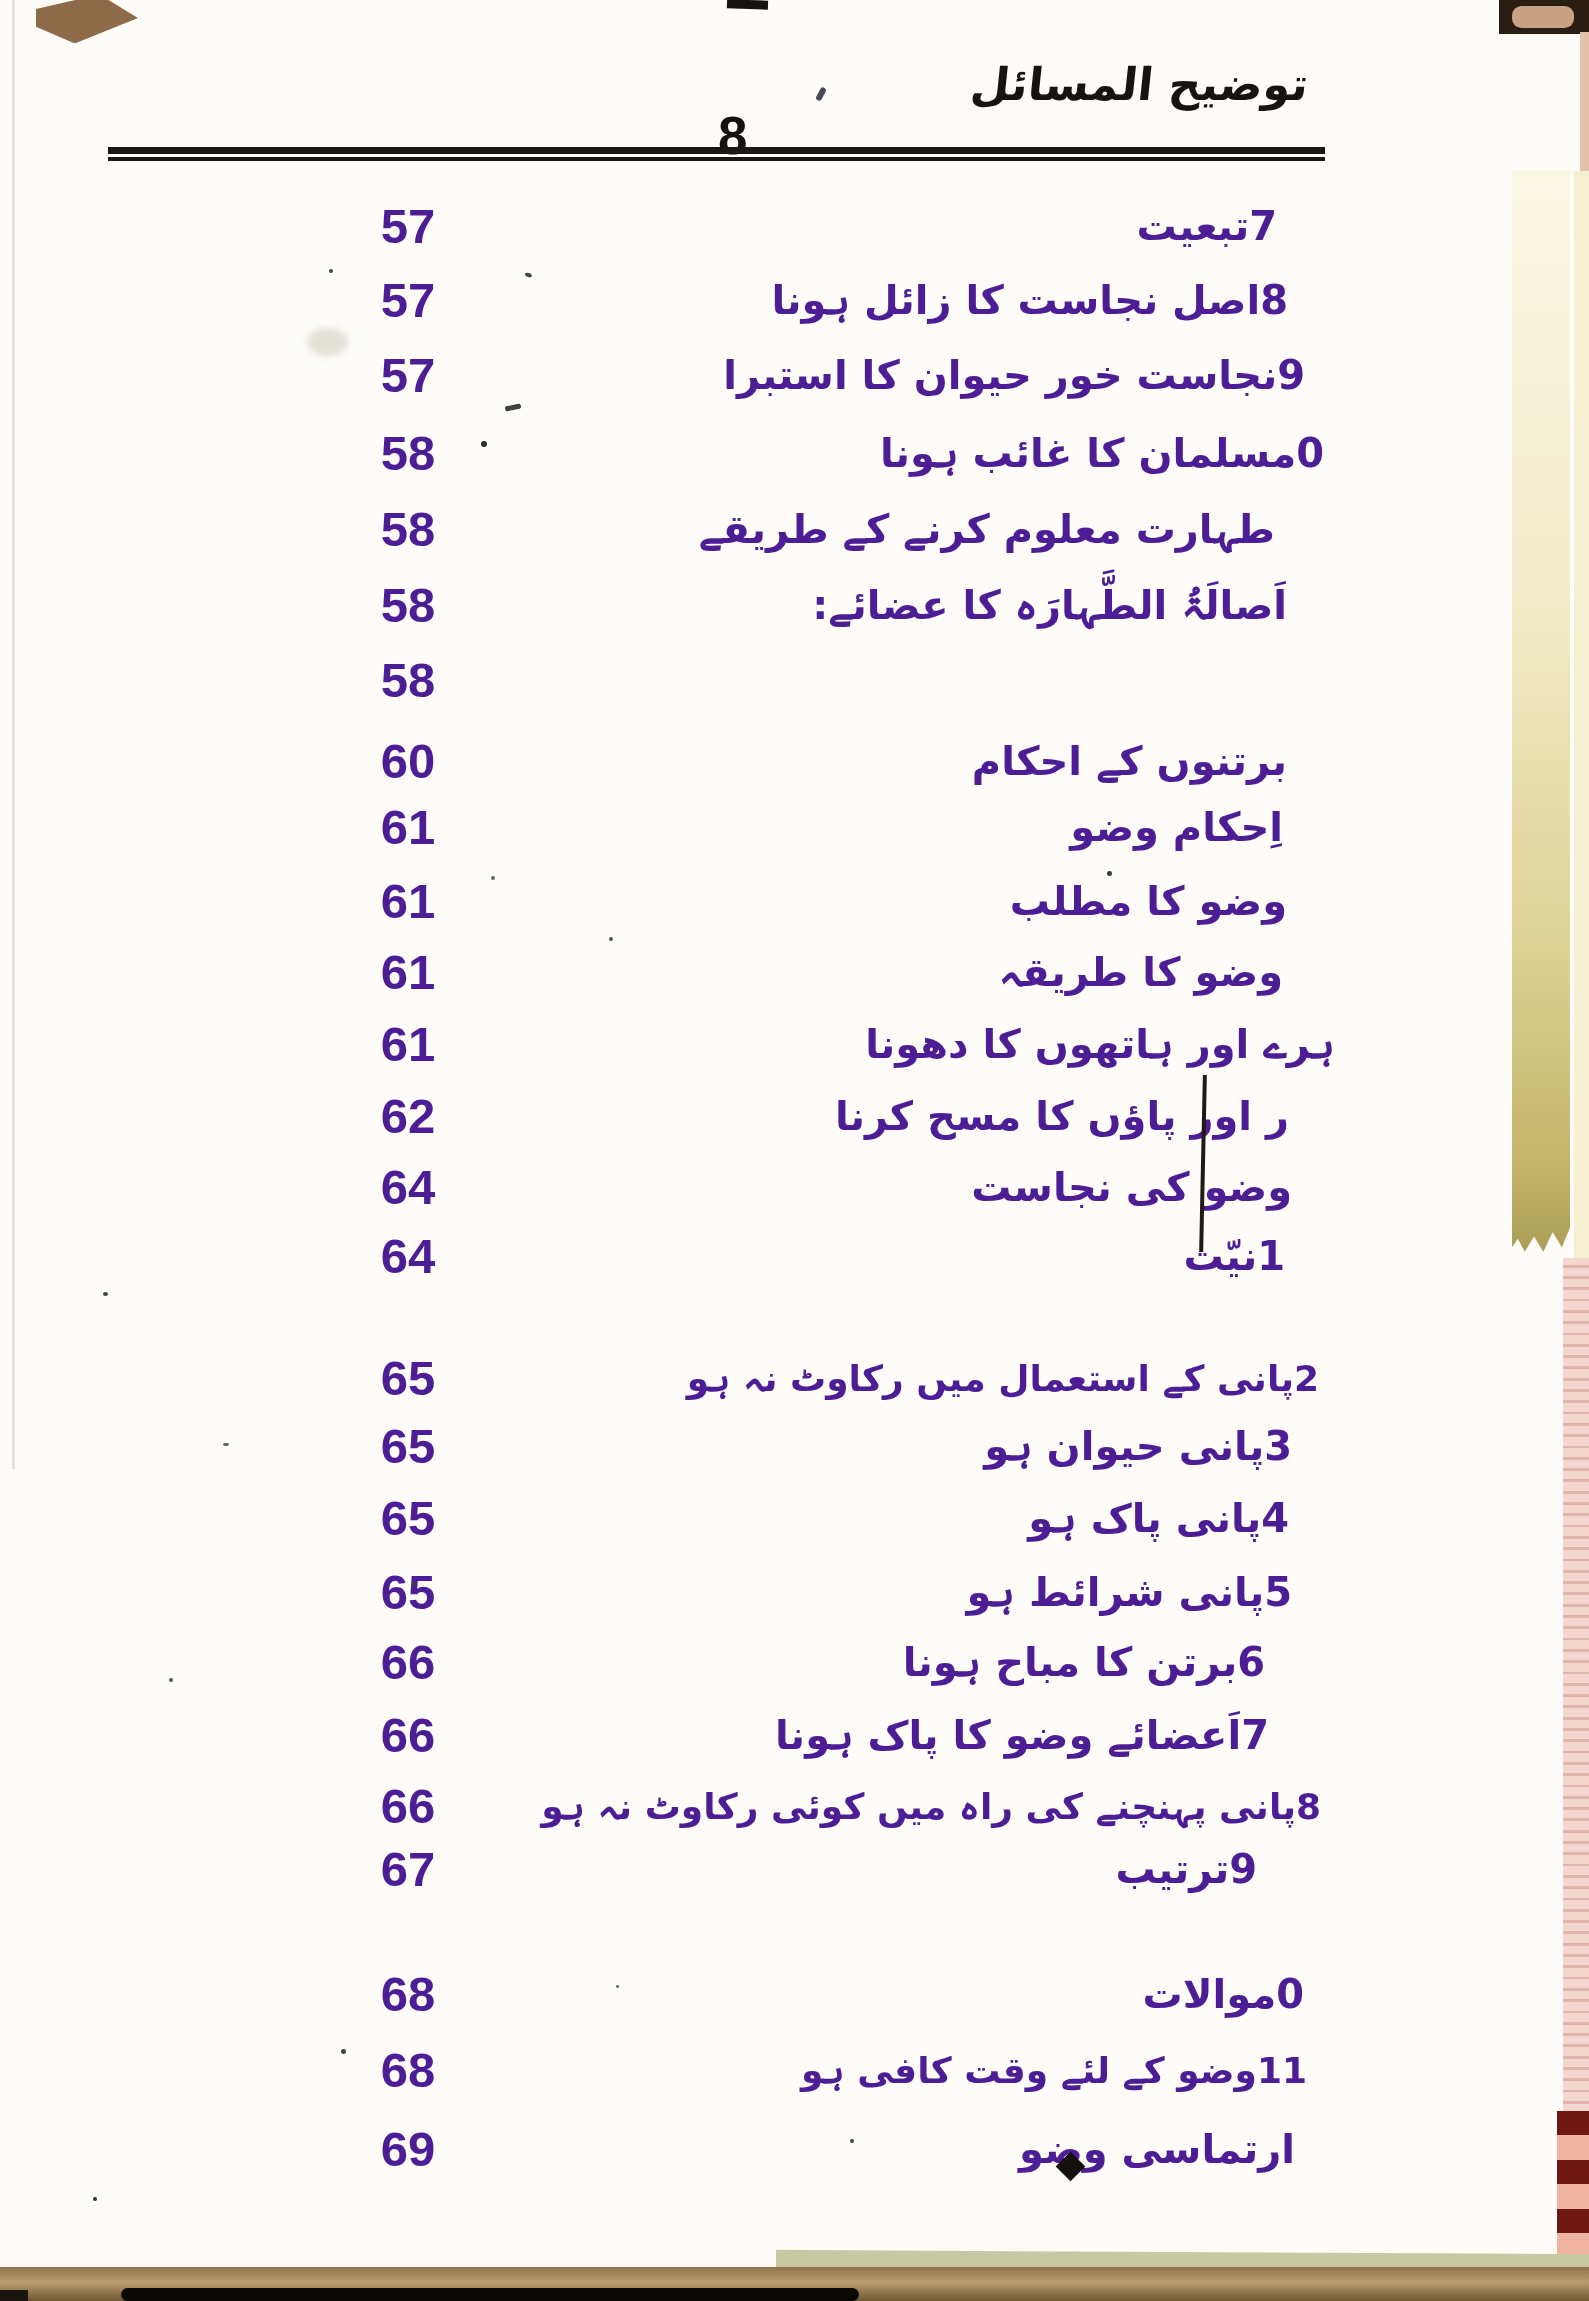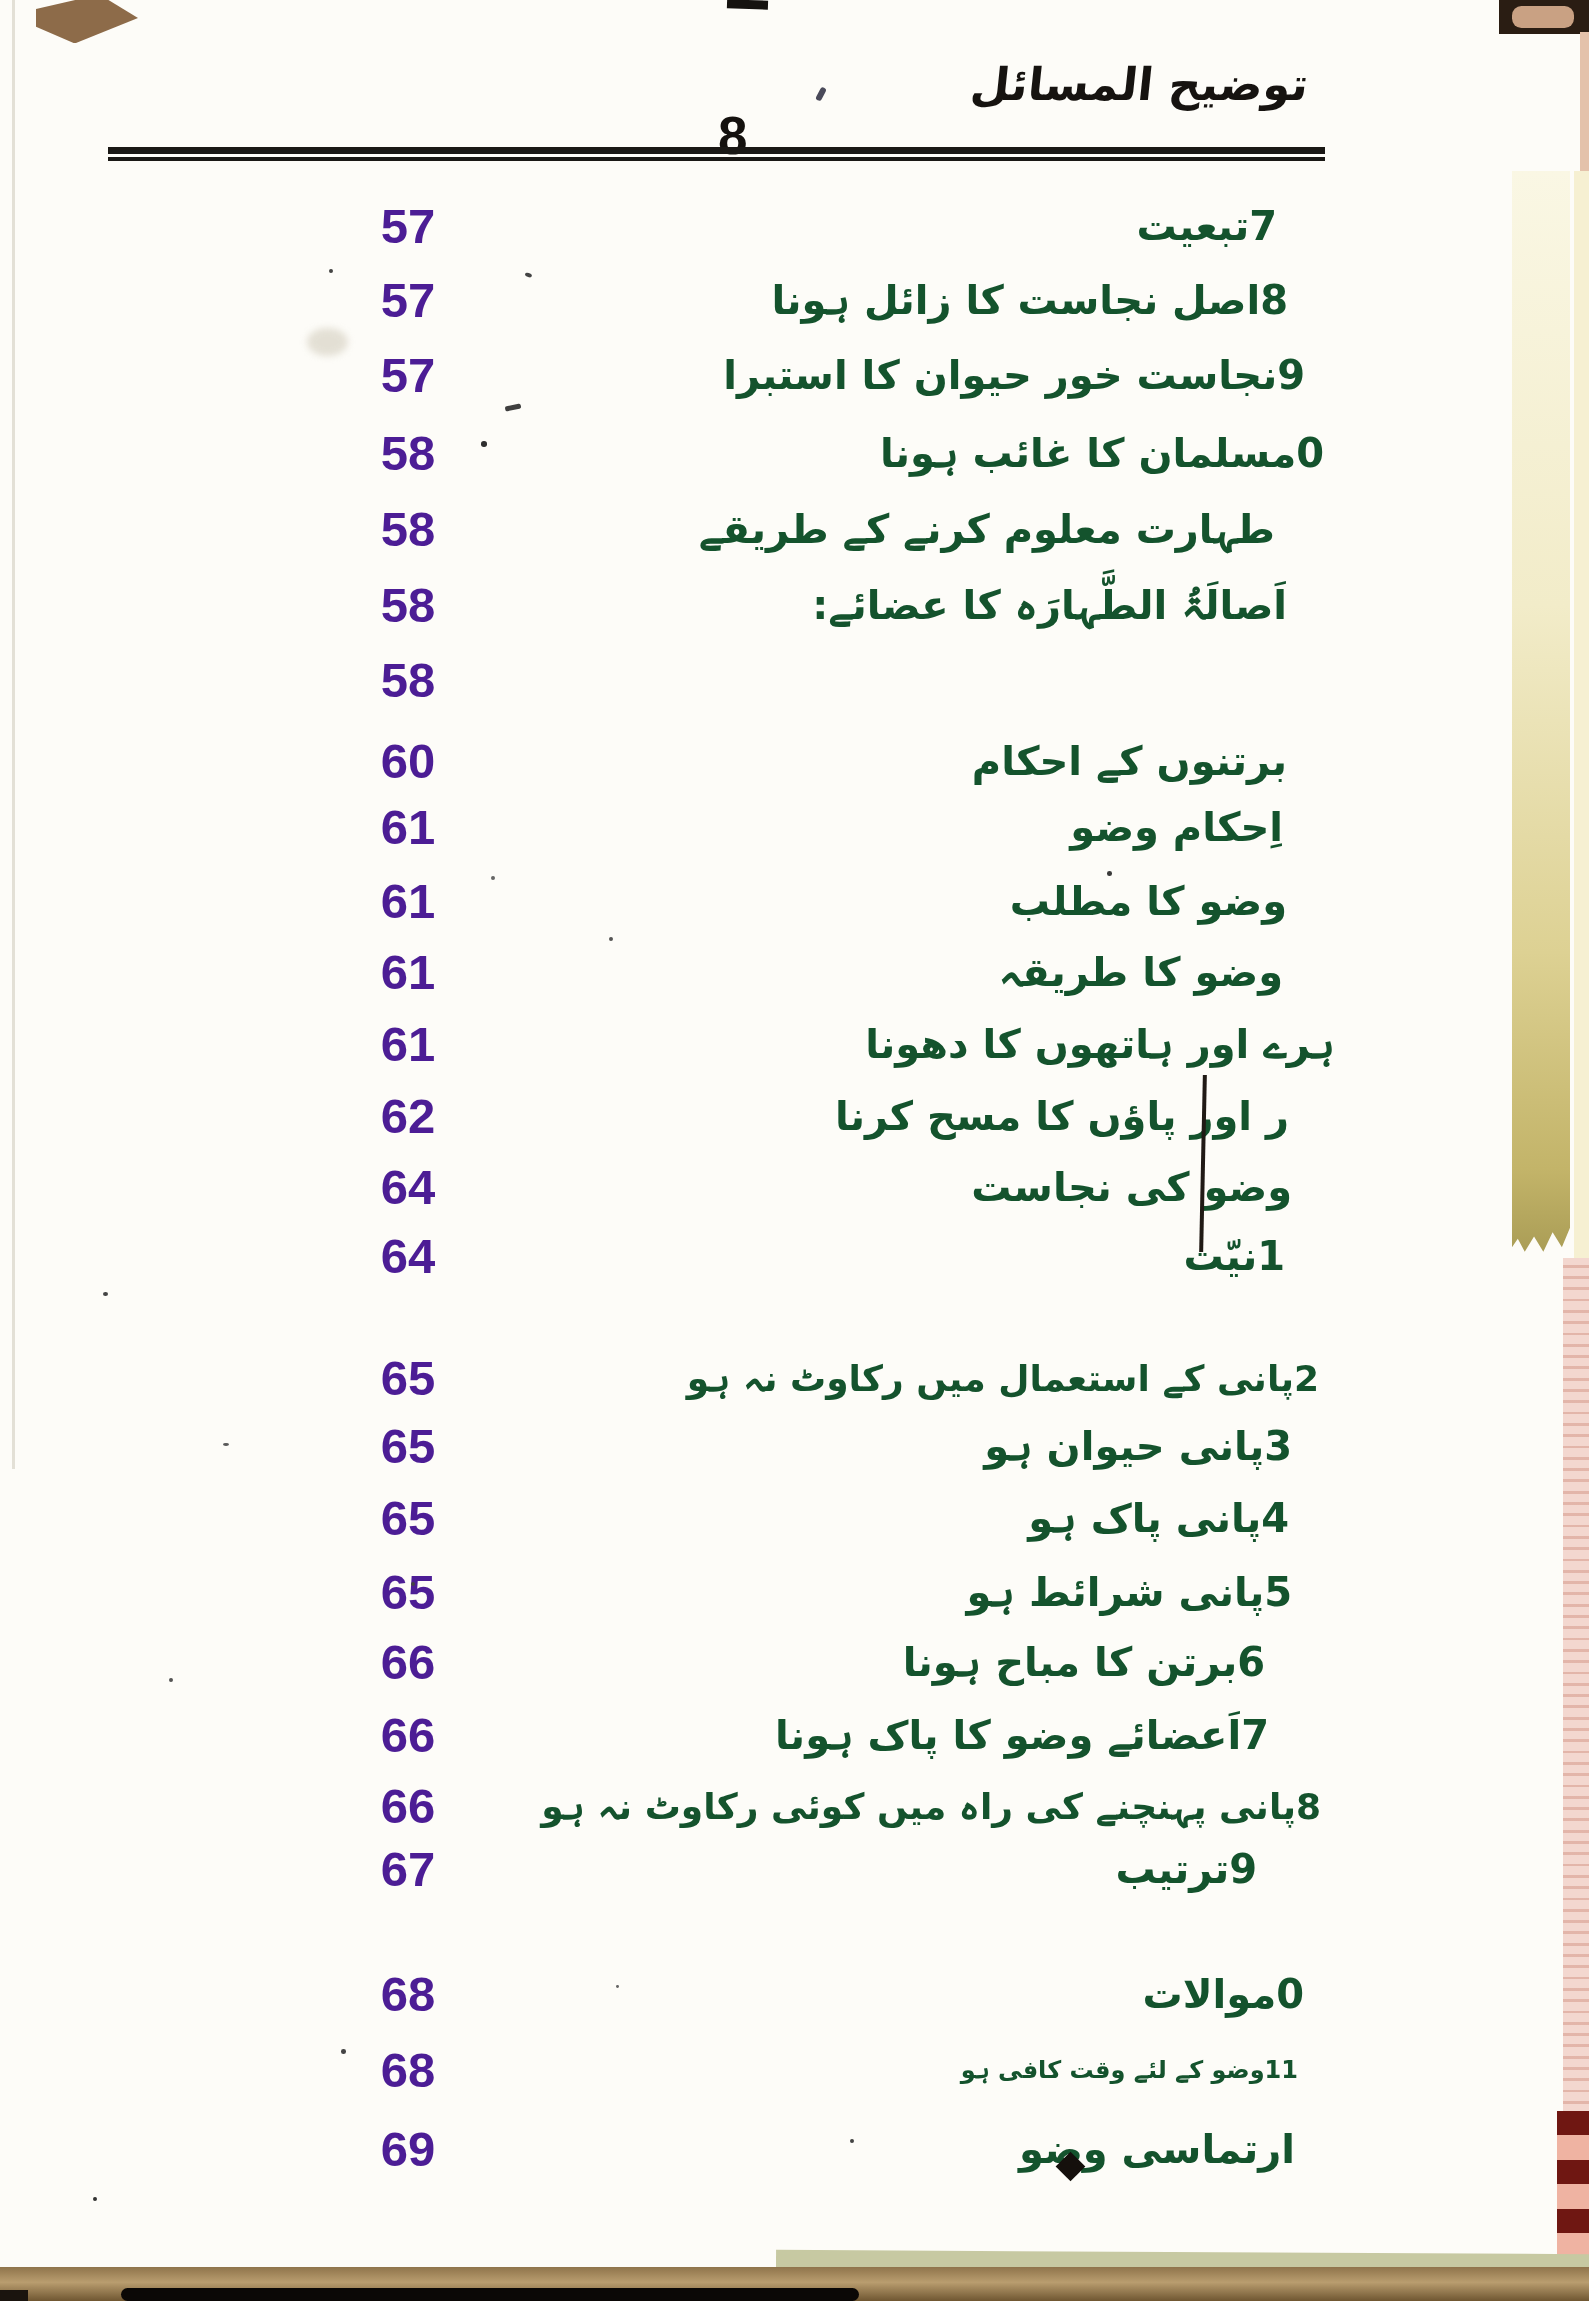--- a/index.html
+++ b/index.html
@@ -16,21 +16,21 @@
     border-top:7.5px solid #1a1815;border-bottom:4.7px solid #1a1815;}
 
   
   .toc{position:absolute;left:0;top:0;width:100%;height:100%;}
   .row{position:absolute;left:0;width:100%;height:75px;}
   .pg{position:absolute;left:375px;top:50%;transform:translateY(-50%);
     width:66px;text-align:center;font-family:"Liberation Sans",sans-serif;
     font-weight:bold;font-size:49px;color:#4c1d95;}
   .ti{position:absolute;top:50%;transform:translateY(-50%);direction:rtl;
     font-family:"DejaVu Sans",sans-serif;font-weight:bold;font-size:40px;
-    color:#14532d;white-space:nowrap;}
+    color:#4c1d95;white-space:nowrap;}
 
   
   .art{position:absolute;}
   .speck{position:absolute;background:#444;border-radius:50%;}
   .edge-left{left:12.2px;top:0;width:2.8px;height:1469px;background:#e3e0d6;}
   .corner-tl{left:36px;top:-5.6px;width:102px;height:49px;background:#8d6b49;
     clip-path:polygon(0 30%,62% 0,100% 48%,38% 100%,0 66%);}
   .dash-top{left:727px;top:0;width:41px;height:8.5px;background:#15120f;transform:rotate(2deg);}
   .corner-tr{left:1499px;top:0;width:90px;height:34px;background:#2a1d13;}
   .corner-tr-blotch{left:1512px;top:5.6px;width:62px;height:22.6px;background:#c9a183;border-radius:9.4px;}
@@ -152,21 +152,21 @@
     <div class="row" style="top:1831px">
         <span class="pg">67</span>
         <span class="ti" style="right:332px" dir="rtl">9ترتیب</span>
       </div>
     <div class="row" style="top:1956px">
         <span class="pg">68</span>
         <span class="ti" style="right:285px" dir="rtl">0موالات</span>
       </div>
     <div class="row" style="top:2032px">
         <span class="pg">68</span>
-        <span class="ti" style="right:291px;font-size:24px" dir="rtl">11وضو کے لئے وقت کافی ہو</span>
+        <span class="ti" style="right:282px;font-size:36px" dir="rtl">11وضو کے لئے وقت کافی ہو</span>
       </div>
     <div class="row" style="top:2111px">
         <span class="pg">69</span>
         <span class="ti" style="right:294px" dir="rtl">ارتماسی وضو</span>
       </div>
   </div>
 
   <div class="art edge-left"></div>
   <div class="art corner-tl"></div>
   <div class="art dash-top"></div>

